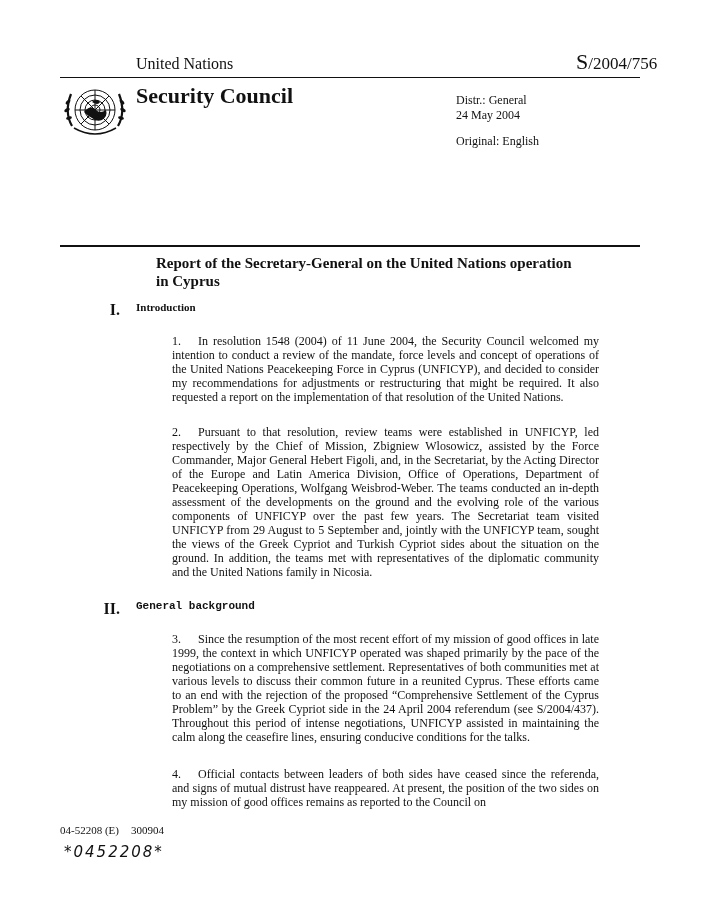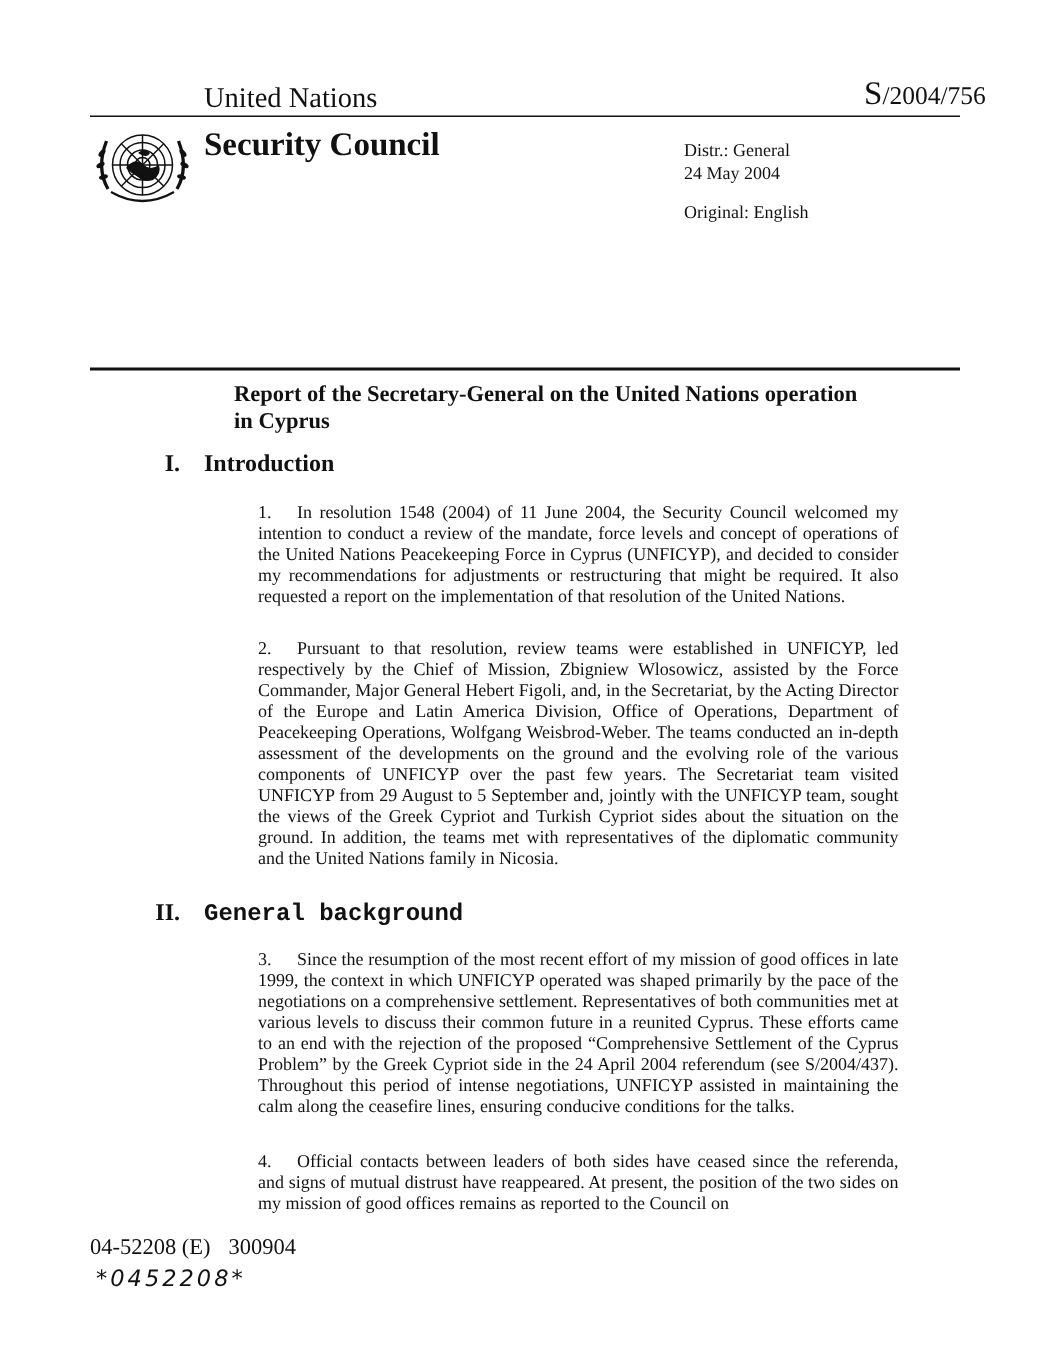--- a/index.html
+++ b/index.html
@@ -1,33 +1,33 @@
 <!DOCTYPE html>
 <html><head>
 <meta charset="utf-8">
 <style>
   html, body { margin: 0; padding: 0; background: #ffffff; }
   body { width: 705px; height: 914px; position: relative; overflow: hidden;
          font-family: "Liberation Serif", "DejaVu Serif", serif; color: #111; }
   .abs { position: absolute; }
-  .un-name { left: 136px; top: 55px; font-size: 19px; }
+  .un-name { left: 136px; top: 55px; font-size: 16px; }
   .symbol { left: 576px; top: 51px; font-size: 22px; line-height: 22px; }
   .symbol .rest { font-size: 17px; }
   .rule-top { left: 60px; top: 77px; width: 580px; height: 1px; background: #111; }
   .logo { left: 62px; top: 82px; width: 66px; height: 62px; }
   .council { left: 136px; top: 83px; font-size: 22px; font-weight: bold; }
   .distr { left: 456px; top: 93px; font-size: 12px; line-height: 15px; }
   .original { left: 456px; top: 134px; font-size: 12px; text-align: center; }
   .rule-mid { left: 60px; top: 245px; width: 580px; height: 2px; background: #111; }
   .report-title { left: 136px; top: 254px; width: 420px; font-size: 15px; font-weight: bold; line-height: 18px; margin-left: 20px; }
   .sec-num { font-size: 16px; font-weight: bold; text-align: right; width: 40px; }
-  .sec-title { font-size: 16px; font-weight: bold; }
+  .sec-title { font-size: 11px; font-weight: bold; }
   .para { left: 136px; width: 427px; font-size: 12px; line-height: 14px; text-align: justify; margin-left: 36px; }
   .para .pn { display: inline-block; width: 26px; }
-  .footer-code { left: 60px; top: 824px; font-size: 15px; }
+  .footer-code { left: 60px; top: 824px; font-size: 11px; }
   .footer-code .date { margin-left: 12px; }
   .barcode { left: 64px; top: 843px; font-family: "DejaVu Sans", sans-serif; font-style: italic; font-size: 15px; letter-spacing: 2px; }
 </style>
 </head>
 <body>
 
 <div class="abs un-name">United Nations</div>
 <div class="abs symbol"><span>S</span><span class="rest">/2004/756</span></div>
 <div class="abs rule-top"></div>
 

